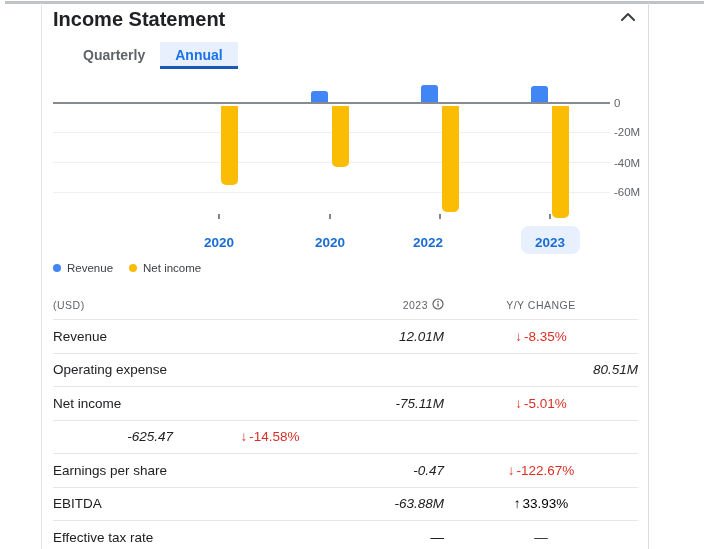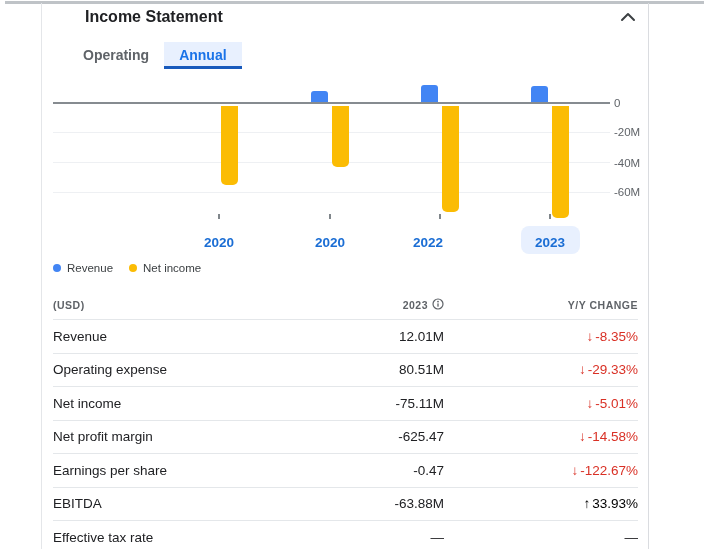--- a/index.html
+++ b/index.html
@@ -6,21 +6,21 @@
   html,body { width:704px; height:549px; overflow:hidden; background:#fff;
               font-family:"Liberation Sans", sans-serif; }
   #stage { position:relative; width:704px; height:549px; background:#fff; overflow:hidden; }
 
   .top-strip { position:absolute; left:5px; top:1px; width:699px; height:3px; background:#bfc3c7; }
   .left-border { position:absolute; left:41px; top:3px; width:1px; height:546px; background:#e4e6e9; }
   .right-border { position:absolute; left:648px; top:3px; width:1px; height:546px; background:#dadce0; }
 
   .card { position:absolute; left:42px; top:4px; width:606px; height:545px; background:#fff; overflow:hidden; }
 
-  .card-title { position:absolute; left:11px; top:4px; font-size:16px; font-weight:600; color:#202124;margin-left:32px; }
+  .card-title { position:absolute; left:11px; top:4px; font-size:20px; font-weight:600; color:#202124; }
   .collapse-btn { position:absolute; left:572px; top:2px; width:28px; height:24px; border:none; background:transparent; cursor:pointer; }
 
   .tabs { position:absolute; left:26px; top:38px; display:flex; align-items:flex-end; }
   .tab { font-size:14px; font-weight:600; padding:5px 15px 6px 15px; color:#5f6368; background:transparent; border:none; cursor:pointer; }
   .tab.active { color:#1a73e8; background:#e8f0fe; border-bottom:3px solid #185abc; padding-bottom:3px; }
 
   
   .gridline { position:absolute; left:11px; width:557px; height:1px; background:#eef0f3; }
   .axis-line { position:absolute; left:11px; top:98px; width:557px; height:2px; background:#868b90; }
   .y-label { position:absolute; left:572px; width:34px; font-size:11.5px; color:#5f6368; }
@@ -32,26 +32,26 @@
   .year-chip { position:absolute; top:222px; width:59px; height:28px; background:#e8f0fe; border-radius:8px; }
 
   .legend { position:absolute; left:11px; top:258px; display:flex; align-items:center; gap:16px; }
   .legend-item { display:flex; align-items:center; gap:6px; }
   .legend-dot { width:8px; height:8px; border-radius:50%; }
   .legend-label { font-size:11.5px; color:#3c4043; }
 
   
   .fin-table { position:absolute; left:11px; top:286px; width:585px; }
   .thead { display:flex; align-items:center; height:30px; border-bottom:1px solid #e4e7ea;
-           font-size:10.5px; font-weight:700; color:#5f6368; letter-spacing:.5px; }
+           font-size:10.5px; font-weight:400; color:#5f6368; letter-spacing:.5px; }
   .col-label { flex:1; text-align:left; }
   .col-value { width:120px; text-align:right; display:flex; justify-content:flex-end; align-items:center; gap:4px; }
-  .col-change { width:194px; text-align:right; }
+  .col-change { width:194px; text-align:center; }
   .trow { display:flex; align-items:center; height:33.5px; border-bottom:1px solid #e4e7ea; font-size:13.5px; color:#202124; }
-  .trow .col-value { display:block; }
+  .trow .col-value { display:block;font-style:italic; }
   .chg { font-weight:400; }
   .chg.down { color:#d93025; }
   .chg.up { color:#000000; }
   .chg.none { color:#202124; }
   .chg .arrow { margin-right:2px; }
 </style>
 </head>
 <body>
 
 <div id="stage">
@@ -64,21 +64,21 @@
 
     <button class="collapse-btn">
       <span>
         <svg width="18" height="12" viewBox="0 0 18 12">
           <polyline points="3,9 9,3 15,9" fill="none" stroke="#3c4043" stroke-width="2" stroke-linecap="round" stroke-linejoin="round"></polyline>
         </svg>
       </span>
     </button>
 
     <div class="tabs">
-      <button class="tab">Operating</button>
+      <button class="tab">Quarterly</button>
       <button class="tab active">Annual</button>
     </div>
 
     <div>
       <div class="gridline" style="top:128px"></div>
       <div class="gridline" style="top:158px"></div>
       <div class="gridline" style="top:188px"></div>
 
       <div id="bars">
           <div class="bar revenue" style="left: 158px; width: 17px; top: 98px; height: 2px; background: rgb(66, 133, 244);"></div>
@@ -139,29 +139,27 @@
       </div>
       <div id="tbody">
           <div class="trow">
             <div class="col-label">Revenue</div>
             <div class="col-value">12.01M</div>
             <div class="col-change chg down"><span class="arrow">↓</span>-8.35%</div>
           </div>
           <div class="trow">
             <div class="col-label">Operating expense</div>
             <div class="col-value">80.51M</div>
-            <div class="col-change chg down"><span class="arrow">↓</span>-29.33%</div>
           </div>
           <div class="trow">
             <div class="col-label">Net income</div>
             <div class="col-value">-75.11M</div>
             <div class="col-change chg down"><span class="arrow">↓</span>-5.01%</div>
           </div>
           <div class="trow">
-            <div class="col-label">Net profit margin</div>
             <div class="col-value">-625.47</div>
             <div class="col-change chg down"><span class="arrow">↓</span>-14.58%</div>
           </div>
           <div class="trow">
             <div class="col-label">Earnings per share</div>
             <div class="col-value">-0.47</div>
             <div class="col-change chg down"><span class="arrow">↓</span>-122.67%</div>
           </div>
           <div class="trow">
             <div class="col-label">EBITDA</div>

